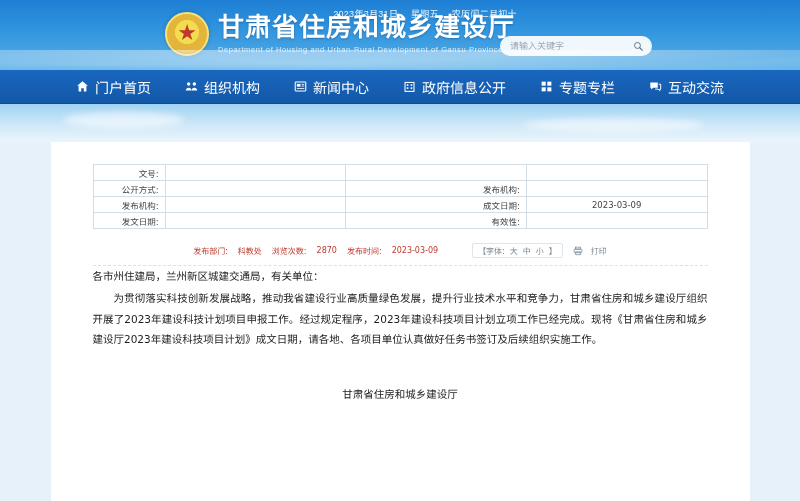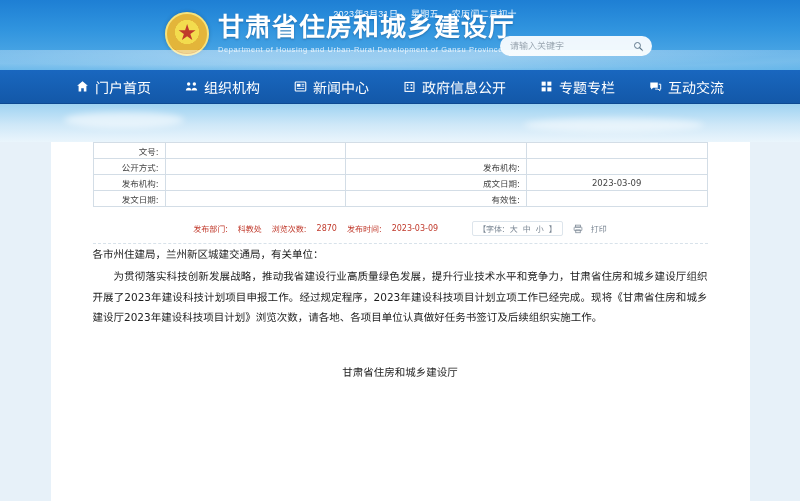--- a/index.html
+++ b/index.html
@@ -153,21 +153,21 @@
   
   .page-bg {
     background: #e7f1f9;
     height: 359px;
     display: flex;
     justify-content: center;
   }
   .paper {
     width: 699px;
     background: #ffffff;
-    padding: 0 42px 0 42px;
+    padding: 22px 42px 0 42px;
   }
 
   
   table.meta {
     width: 100%;
     border-collapse: collapse;
     margin: 0 auto 14px auto;
     table-layout: fixed;
   }
   table.meta td {
@@ -390,21 +390,21 @@
             <rect x="4.4" y="9.4" width="7.2" height="4.6" fill="none" stroke="#7b8794" stroke-width="1.2"></rect>
           </svg>
           <span>打印</span>
         </span>
       </span>
     </div>
 
 
     <div class="doc-body">
       <p>各市州住建局，兰州新区城建交通局，有关单位：</p>
-      <p class="indent">为贯彻落实科技创新发展战略，推动我省建设行业高质量绿色发展，提升行业技术水平和竞争力，甘肃省住房和城乡建设厅组织开展了2023年建设科技计划项目申报工作。经过规定程序，2023年建设科技项目计划立项工作已经完成。现将《甘肃省住房和城乡建设厅2023年建设科技项目计划》浏览次数，请各地、各项目单位认真做好任务书签订及后续组织实施工作。</p>
+      <p class="indent">为贯彻落实科技创新发展战略，推动我省建设行业高质量绿色发展，提升行业技术水平和竞争力，甘肃省住房和城乡建设厅组织开展了2023年建设科技计划项目申报工作。经过规定程序，2023年建设科技项目计划立项工作已经完成。现将《甘肃省住房和城乡建设厅2023年建设科技项目计划》成文日期，请各地、各项目单位认真做好任务书签订及后续组织实施工作。</p>
     </div>
 
     <div class="signature">
       <div>甘肃省住房和城乡建设厅</div>
 
     </div>
 
   </div>
 </div>
 

